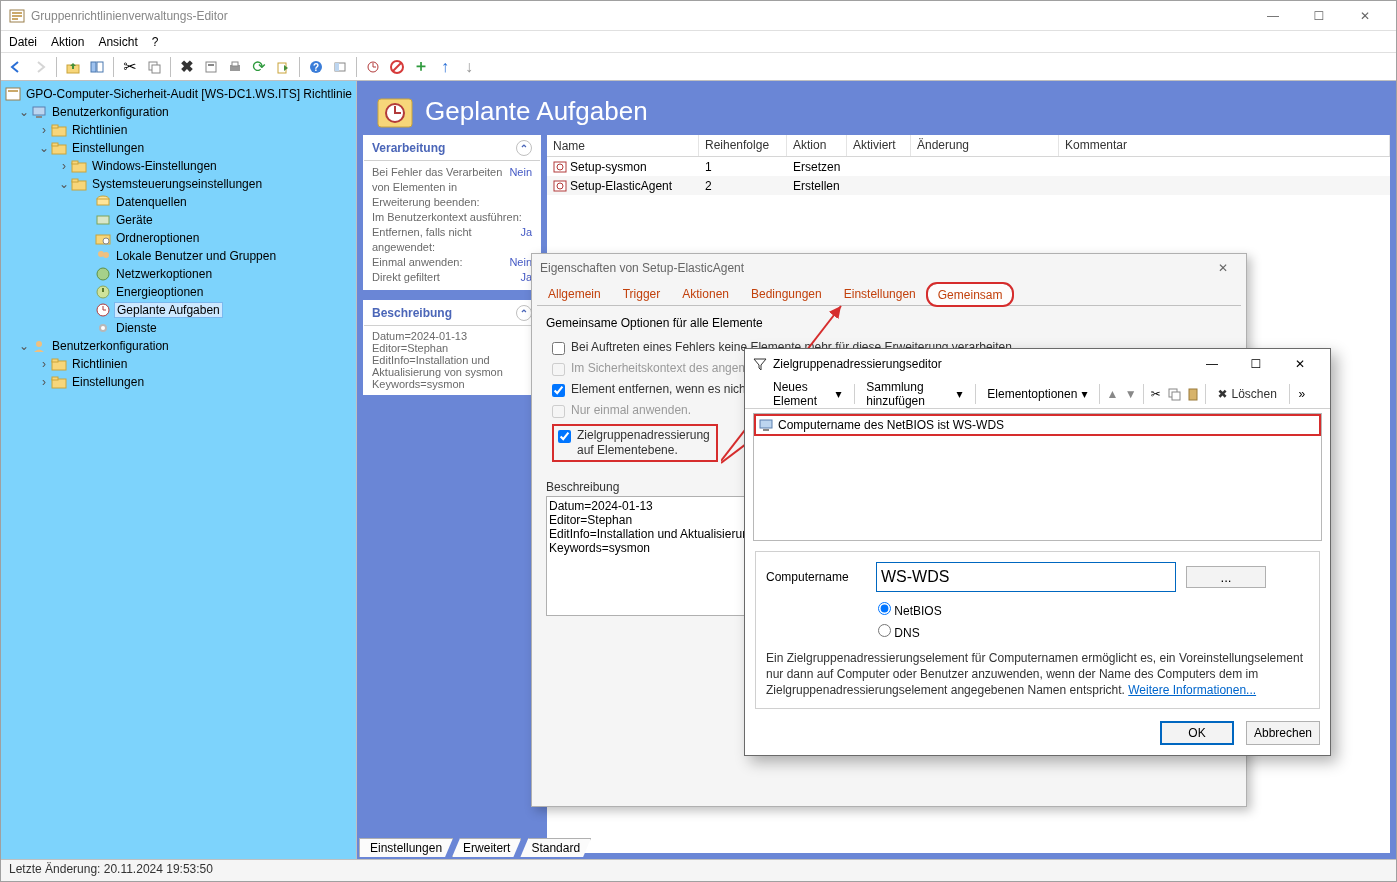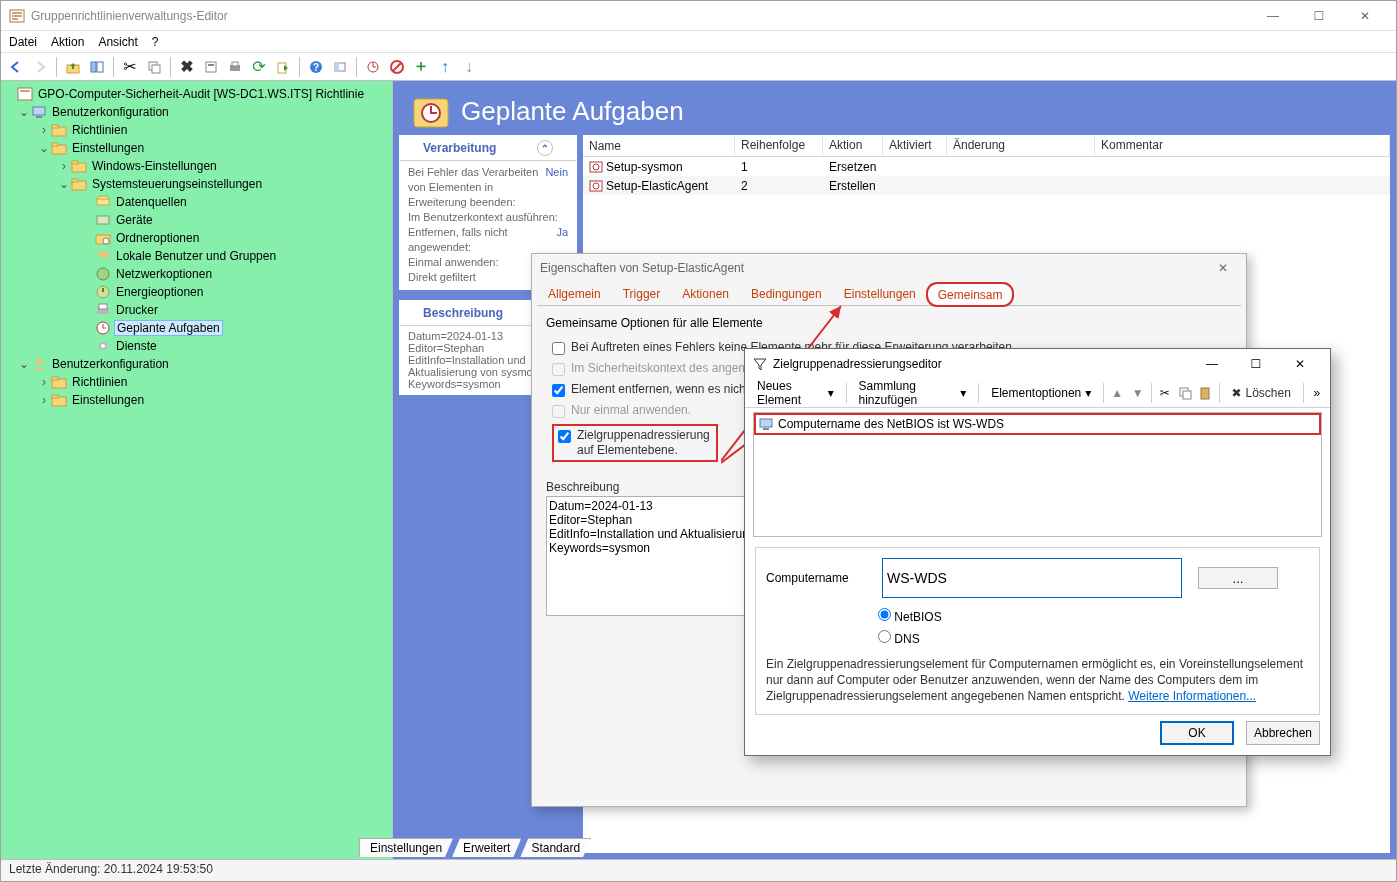--- a/index.html
+++ b/index.html
@@ -12,37 +12,37 @@
 .titlebar .spacer { flex: 1; }
 .titlebar .winbtn { width: 46px; height: 30px; display: flex; align-items: center; justify-content: center; color: #666; }
 .menubar { height: 22px; display: flex; align-items: center; padding: 0 8px; font-size: 12px; gap: 14px; border-bottom: 1px solid #e0e0e0; }
 .menubar span { color: #000; }
 .toolbar { height: 28px; display: flex; align-items: center; padding: 0 4px; gap: 2px; border-bottom: 1px solid #c0c0c0; }
 .toolbar .sep { width: 1px; height: 20px; background: #c0c0c0; margin: 0 3px; }
 .tb-btn { width: 22px; height: 22px; display: flex; align-items: center; justify-content: center; border: 1px solid transparent; }
 
 
 .body { flex: 1; display: flex; min-height: 0; }
-.tree-pane { width: 392px; border-right: 1px solid #c0c0c0; overflow: auto; background: #86efac; font-size: 12px; }
+.tree-pane { width: 356px; border-right: 1px solid #c0c0c0; overflow: auto; background: #7dd3fc; font-size: 12px; }
 .tree { padding: 4px 2px; }
 .tree-item { display: flex; align-items: center; height: 18px; white-space: nowrap; }
 .tree-item .tw { width: 14px; text-align: center; color: #555; }
 .tree-item .ic { width: 16px; height: 16px; margin-right: 3px; flex-shrink: 0; }
 .tree-item.selected .lbl { background: #cde8ff; border: 1px solid #7ab9ef; padding: 0 2px; }
 .tree-item .lbl { padding: 0 2px; }
 
 .content-pane { flex: 1; background: #6a86d6; display: flex; flex-direction: column; min-width: 0; position: relative; }
 .content-inner { margin: 6px; background: #6a86d6; flex: 1; display: flex; flex-direction: column; }
 .content-header { display: flex; align-items: center; height: 48px; padding: 0 14px; }
 .content-header .big-ic { width: 36px; height: 36px; margin-right: 12px; }
 .content-header .title { color: #fff; font-size: 26px; font-weight: 400; }
 .content-body { flex: 1; display: flex; gap: 6px; }
 .left-stack { width: 178px; display: flex; flex-direction: column; gap: 10px; }
 .panel { background: #fff; border: 1px solid #fff; }
-.panel-hdr { display: flex; align-items: center; justify-content: space-between; padding: 4px 23px; color: #4b66b8; font-weight: 600; font-size: 12px; border-bottom: 1px solid #d0d0d0; }
+.panel-hdr { display: flex; align-items: center; justify-content: space-between; padding: 4px 8px; color: #4b66b8; font-weight: 600; font-size: 12px; border-bottom: 1px solid #d0d0d0; }
 .panel-hdr .chev { width: 16px; height: 16px; border: 1px solid #c0c0c0; border-radius: 8px; display:flex; align-items:center; justify-content:center; font-size:10px; color:#4b66b8;}
 .panel-body { padding: 4px 8px; font-size: 11px; color: #6a6a6a; }
 .kv-row { display: flex; justify-content: space-between; line-height: 15px; }
 .kv-row .v { color: #4459c4; }
 
 .grid-area { flex: 1; background: #fff; display: flex; flex-direction: column; }
 .grid-hdr { display: flex; height: 22px; border-bottom: 1px solid #d6d6d6; font-size: 12px; color: #333; }
 .grid-hdr > div { padding: 3px 6px; border-right: 1px solid #e4e4e4; }
 .grid-row { display: flex; height: 19px; font-size: 12px; align-items: center; }
 .grid-row:nth-child(even){ background:#f6f6f6;}
@@ -77,31 +77,31 @@
 .desc-area textarea { width: 100%; height: 120px; font-size: 12px; font-family: inherit; padding: 2px; border: 1px solid #b0b0b0; resize: none;}
 
 
 .arrow { position:absolute; pointer-events:none; }
 
 
 .dlg2 { position: absolute; left: 743px; top: 347px; width: 587px; height: 408px; background: #fff; border: 1px solid #6a6a6a; box-shadow: 6px 6px 14px rgba(0,0,0,.3); display:flex; flex-direction:column;}
 .dlg2 .ttl { height: 30px; display: flex; align-items: center; padding: 0 8px; font-size: 12px; }
 .dlg2 .ttl .spacer{flex:1;}
 .dlg2 .ttl .cbtn{ width:44px; height:28px; display:flex; align-items:center; justify-content:center; }
-.dlg2 .tbar { height: 30px; display:flex; align-items:center; padding: 0 4px; gap: 2px; border-bottom:1px solid #d0d0d0; font-size:12px;}
+.dlg2 .tbar { height: 30px; display:flex; align-items:center; padding: 0 20px; gap: 2px; border-bottom:1px solid #d0d0d0; font-size:12px;}
 .dlg2 .tbar .dd { padding: 3px 8px; display:flex; align-items:center; gap:4px;}
 .dlg2 .tbar .sep { width:1px; height:20px; background:#d0d0d0; margin:0 2px;}
 .dlg2 .tbar .ib { width:22px; height:22px; display:flex; align-items:center; justify-content:center;}
 .dlg2 .list { margin: 4px 8px; height: 128px; border:1px solid #b8b8b8; background:#fff; padding:2px;}
 .dlg2 .list .row { display:flex; align-items:center; gap:4px; font-size:12px; padding:1px 2px;}
 .dlg2 .list .row .txt { white-space:nowrap; }
 .dlg2 .list .row.redout { outline:2px solid #d62d2d; }
 .dlg2 .form { margin: 6px 10px; border:1px solid #d0d0d0; padding: 10px; font-size:12px; display:flex; flex-direction:column; gap:10px;}
-.dlg2 .frow { display:flex; align-items:center; gap:16px;}
-.dlg2 .frow input[type=text]{ flex:0 0 300px; height:40px; border:1px solid #0067c0; padding:2px 4px; font-size:14px;}
+.dlg2 .frow { display:flex; align-items:center; gap:10px;}
+.dlg2 .frow input[type=text]{ flex:0 0 300px; height:30px; border:1px solid #0067c0; padding:2px 4px; font-size:16px;}
 .dlg2 .frow .browse{ width:80px; height:22px; border:1px solid #b0b0b0; background:#f3f3f3;}
 .dlg2 .radios { margin-left: 112px; display:flex; flex-direction:column; gap:6px;}
 .dlg2 .help { font-size:12px; color:#333; line-height:16px;}
 .dlg2 .help a{ color:#0066cc; }
 .dlg2 .btns { margin: auto 10px 10px; display:flex; justify-content:flex-end; gap:12px;}
 .dlg2 .btns button { width:74px; height:24px; border:1px solid #b0b0b0; background:#f3f3f3; font-size:12px;}
 .dlg2 .btns button.primary { border:2px solid #0067c0; }
 
 
 svg{display:block;}
@@ -332,30 +332,20 @@
           </div>
         <div class="tree-item" style="padding-left:78px">
             <span class="tw"></span>
             <span class="ic">
               <svg width="16" height="16">
                 <circle cx="8" cy="8" r="6" fill="#cfe39a" stroke="#8aa75a"></circle>
                 <path d="M8 4 V8" stroke="#5a7a2e" stroke-width="2"></path>
               </svg>
             </span>
             <span class="lbl">Energieoptionen</span>
-          </div>
-        <div class="tree-item" style="padding-left:78px">
-            <span class="tw"></span>
-            <span class="ic">
-              <svg width="16" height="16">
-                <rect x="2" y="6" width="12" height="6" fill="#b8b8b8"></rect>
-                <rect x="4" y="2" width="8" height="5" fill="#fff" stroke="#888"></rect>
-              </svg>
-            </span>
-            <span class="lbl">Drucker</span>
           </div>
         <div class="tree-item selected" style="padding-left:78px">
             <span class="tw"></span>
             <span class="ic">
               <svg width="16" height="16">
                 <circle cx="8" cy="8" r="6" fill="#fff" stroke="#b23a3a"></circle>
                 <path d="M8 4 V8 H11" stroke="#b23a3a" fill="none"></path>
               </svg>
             </span>
             <span class="lbl">Geplante Aufgaben</span>

